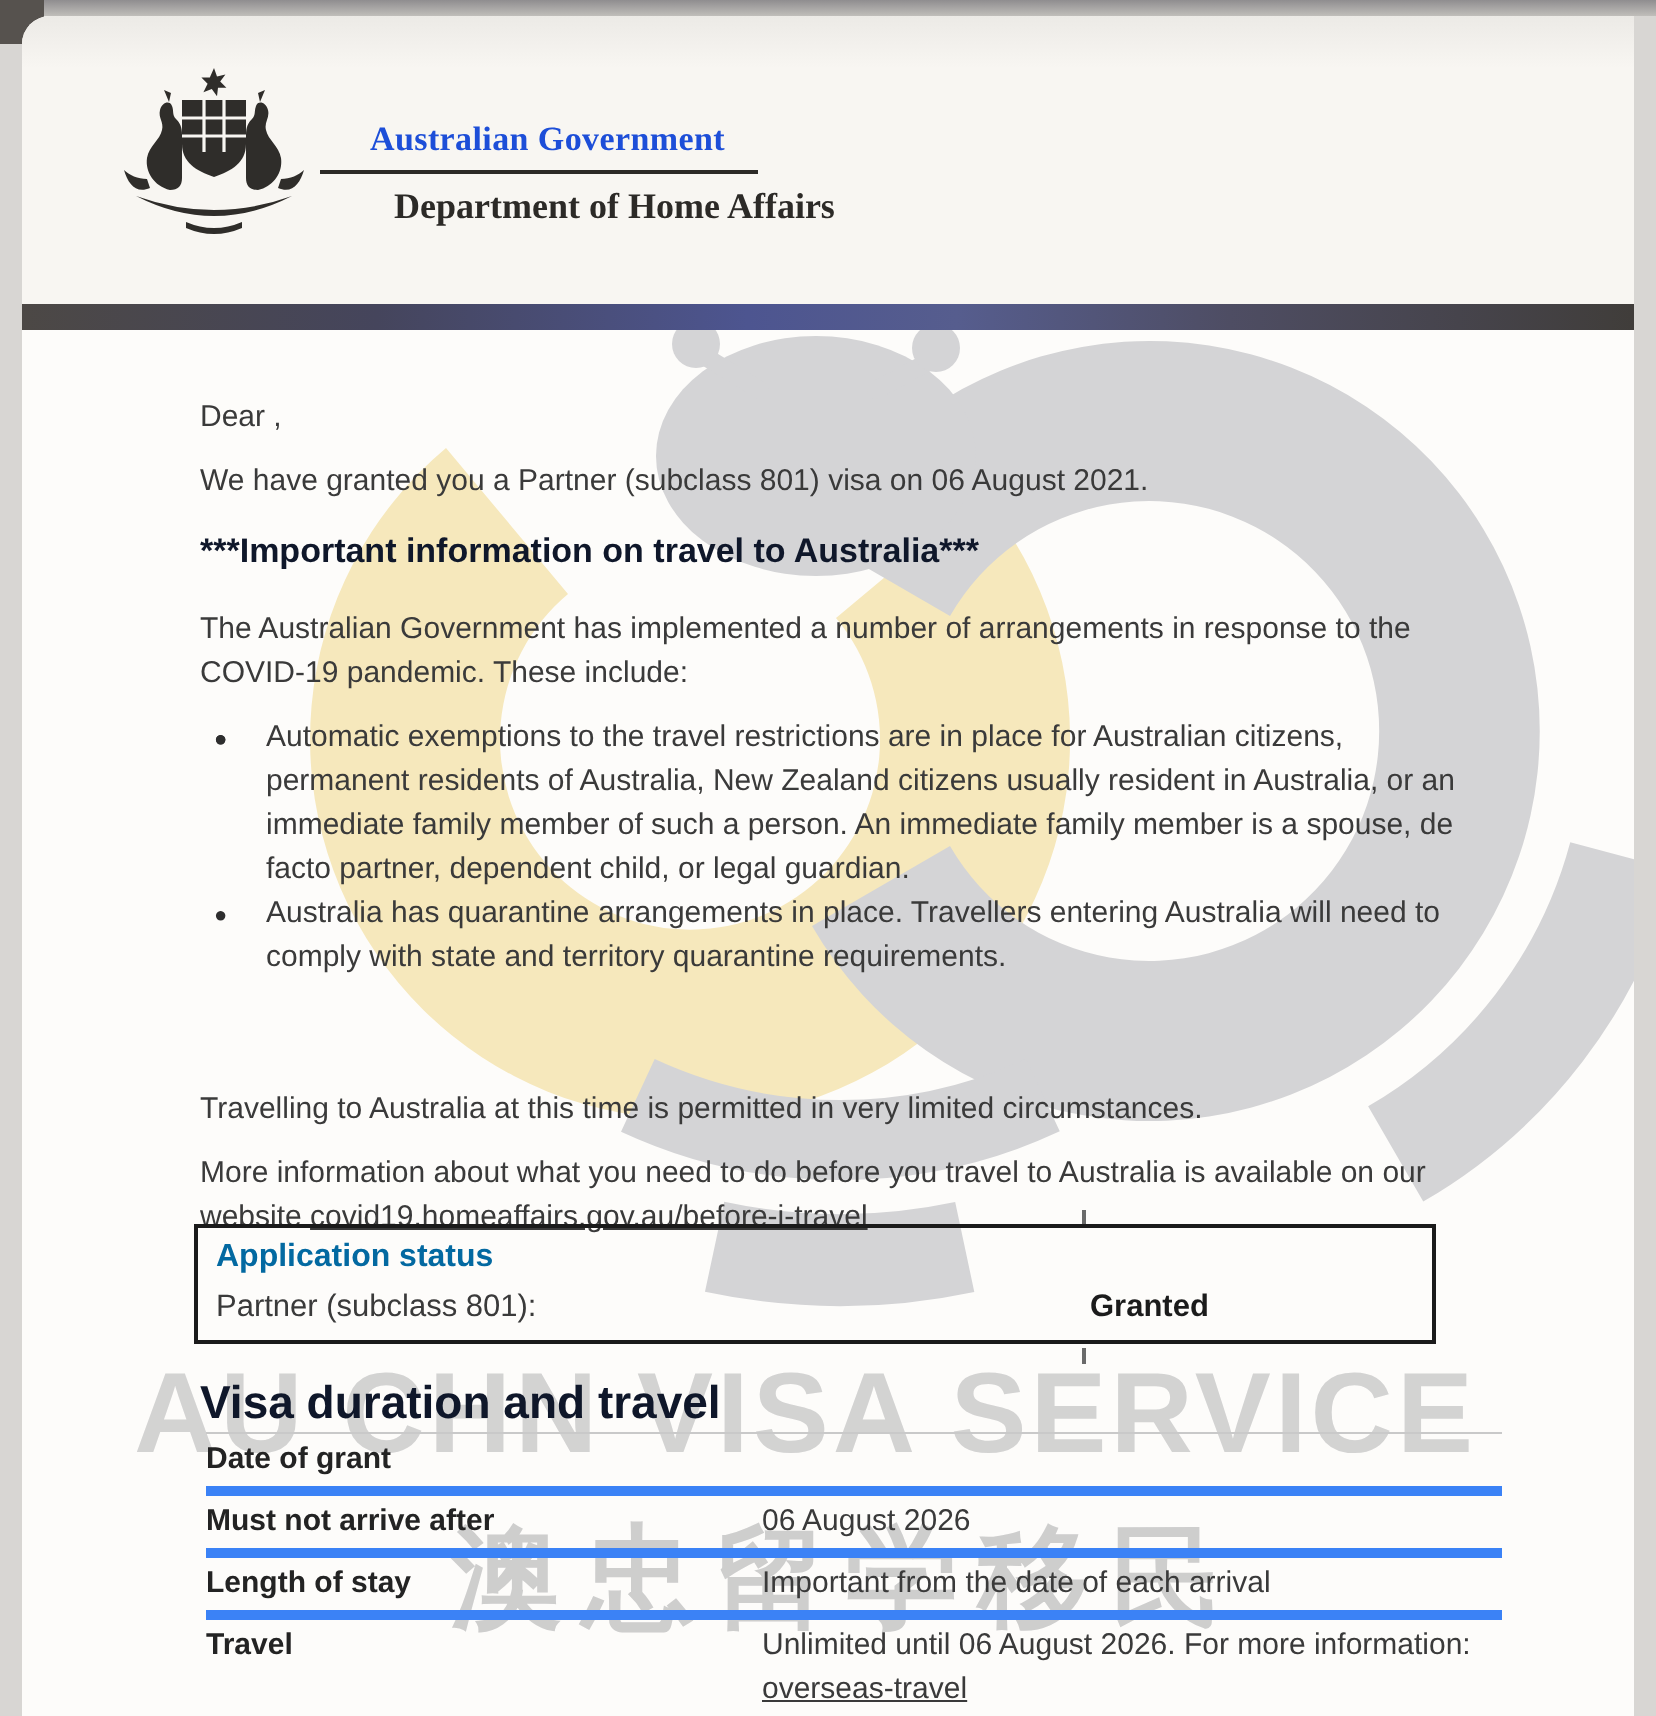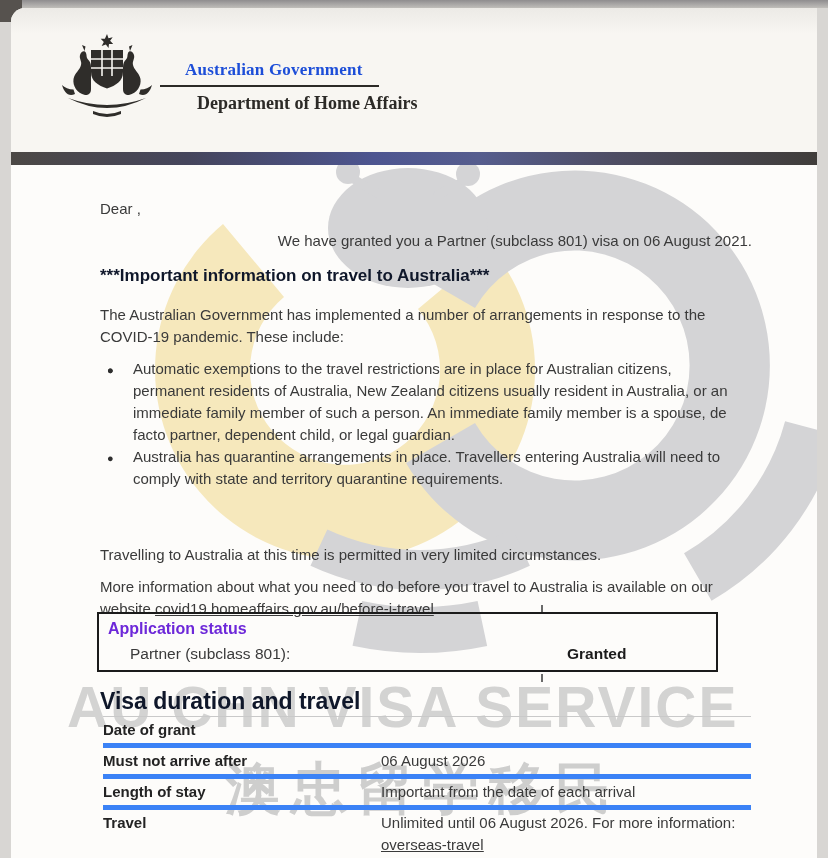--- a/index.html
+++ b/index.html
@@ -21,32 +21,32 @@
   .bar{position:absolute;left:0;top:144px;width:100%;height:13px;z-index:4;
        background:linear-gradient(90deg,#4c4845 0%,#45455c 22%,#4d5590 45%,#565d8e 58%,#4e4d63 75%,#403d3a 100%);}
   .watermark{position:absolute;left:0;top:0;z-index:1;}
   .wm-en{position:absolute;left:56px;top:666px;font-size:57px;font-weight:800;letter-spacing:2px;
          color:#c9c9c9;opacity:.8;z-index:1;white-space:nowrap;}
   .wm-cn{position:absolute;left:214px;top:744px;font-size:56px;font-weight:700;letter-spacing:10px;
          color:#c6c6c6;opacity:.85;z-index:1;white-space:nowrap;}
   .content{position:absolute;inset:0;z-index:3;color:#3a3a3a;font-size:15px;line-height:22px;}
   .content p,.content h2,.content ul{margin:0;padding:0;position:absolute;left:89px;width:652px;}
   .dear{top:190px;}
-  .intro{top:222px;text-align:right;}
+  .intro{top:222px;}
   .imp{top:257px;font-size:17px;font-weight:bold;color:#0f172a;}
   .covid{top:296px;}
   .bullets{top:350px;width:642px;list-style:none;}
   .bullets li{position:relative;padding-left:33px;width:608px;}
   .dot{position:absolute;left:7px;top:1px;font-size:11px;color:#2e2e2e;}
   .perm{top:536px;}
   .more{top:568px;}
   .lnk{color:#3a3a3a;text-decoration:underline;cursor:pointer;}
   .status-box{position:absolute;left:86px;top:604px;width:617px;height:56px;border:2px solid #1b1b1b;}
-  .st-title{margin:4px 0 0 9px;font-weight:bold;font-size:16px;color:#6d28d9;}
-  .st-row{position:relative;margin-top:3px;margin-left:22px;}
+  .st-title{margin:4px 0 0 9px;font-weight:bold;font-size:16px;color:#0369a1;}
+  .st-row{position:relative;margin-top:3px;}
   .st-label{margin-left:9px;font-size:15.5px;}
   .st-value{position:absolute;left:446px;top:0;font-weight:bold;color:#1b1b1b;font-size:15.5px;}
   .tick{position:absolute;left:530px;width:2px;background:#6a6a6a;z-index:3;}
   .tick-top{top:597px;height:7px;}
   .tick-bot{top:666px;height:8px;}
   .vd-title{position:absolute;left:89px;top:682px;font-size:23px;font-weight:bold;color:#0f172a;margin:0;}
   .vd-table{position:absolute;left:92px;top:708px;width:648px;}
   .vd-row{display:grid;grid-template-columns:235px 1fr;border-bottom:5px solid #3b82f6;padding:2px 0 2px;gap:43px;}
   .vd-row:first-child{border-top:1px solid #c9c9c9;}
   .vd-label{font-weight:bold;color:#232323;}

